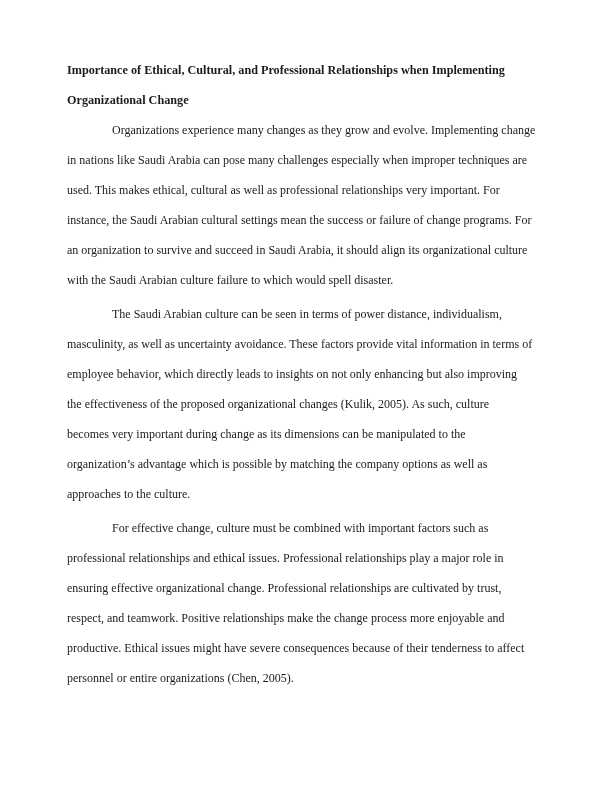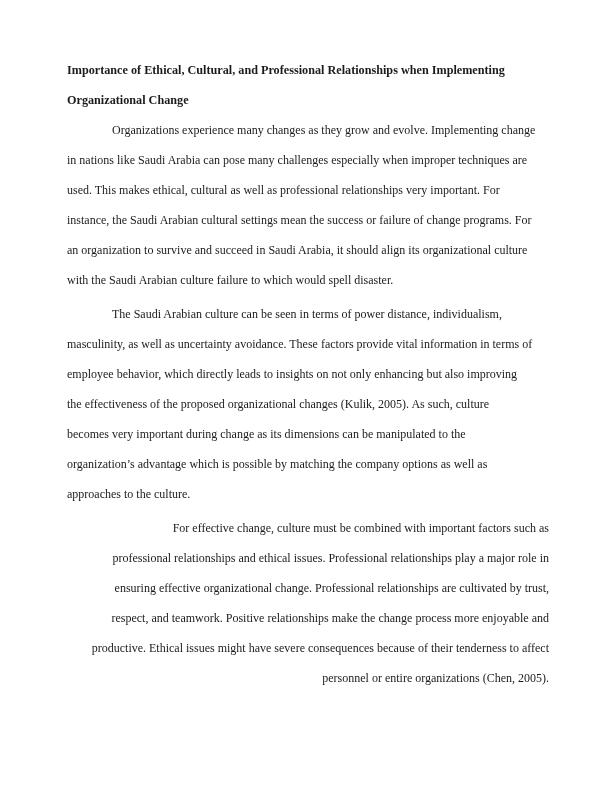--- a/index.html
+++ b/index.html
@@ -30,21 +30,20 @@
     max-width: 475px;
   }
   .doc-para {
     margin: 0 0 4px 0;
     text-indent: 45px;
     white-space: pre-line;
     max-width: 482px;
   }
   .doc-para:last-child {
     margin-bottom: 0;
-    text-align: right;
   }
 </style>
 </head>
 <body>
 
 <div class="page">
   <h1 class="doc-title">Importance of Ethical, Cultural, and Professional Relationships when Implementing
 Organizational Change</h1>
   <p class="doc-para">Organizations experience many changes as they grow and evolve. Implementing change
 in nations like Saudi Arabia can pose many challenges especially when improper techniques are

